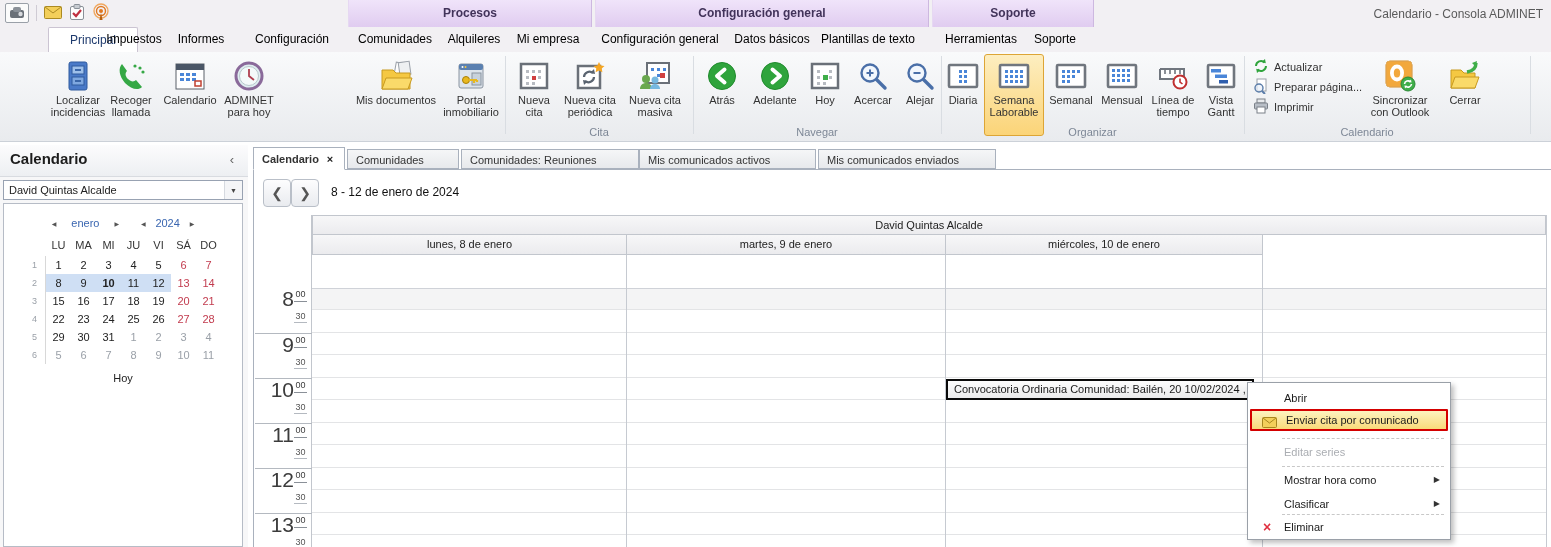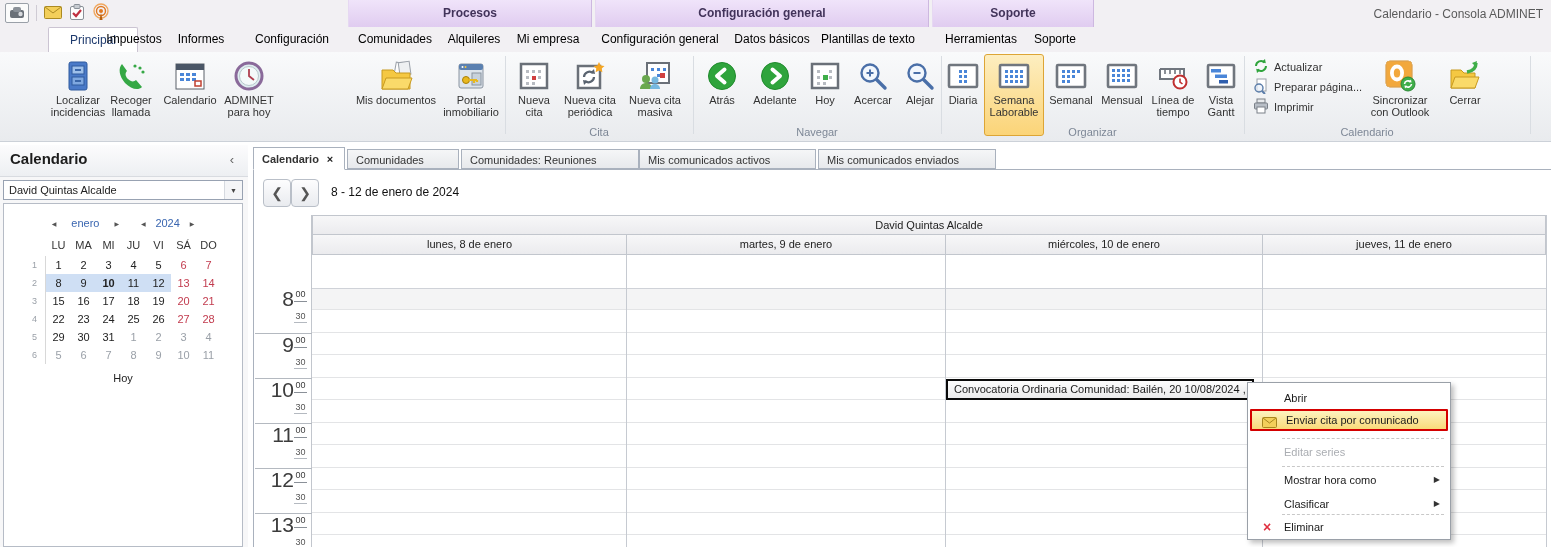--- a/index.html
+++ b/index.html
@@ -645,21 +645,20 @@
   <div class="abs panel"></div>
 
   <div class="abs navbtn" style="left:263px;top:179px;">❮</div>
   <div class="abs navbtn" style="left:291px;top:179px;">❯</div>
   <div class="abs range">8 - 12 de enero de 2024</div>
 
   <div class="abs schhdr" style="left:312px;top:215px;width:1234px;height:20px;">David Quintas Alcalde</div>
   <div class="abs schhdr" style="left:312px;top:234px;width:315px;height:21px;">lunes, 8 de enero</div>
   <div class="abs schhdr" style="left:626px;top:234px;width:320px;height:21px;">martes, 9 de enero</div>
   <div class="abs schhdr" style="left:945px;top:234px;width:318px;height:21px;">miércoles, 10 de enero</div>
-  <div class="abs schhdr" style="left:1262px;top:234px;width:284px;height:21px;">jueves, 11 de enero</div>
 
   <div class="abs band8"></div>
   <div class="abs gridlines"></div>
   <div class="abs allday-bot"></div>
 
   <div class="abs gridline-v" style="left:626px;top:255px;height:292px;"></div>
   <div class="abs gridline-v" style="left:945px;top:255px;height:292px;"></div>
   <div class="abs gridline-v" style="left:1262px;top:255px;height:292px;"></div>
   <div class="abs gridline-v" style="left:1546px;top:215px;height:332px;"></div>
   <div class="abs rulerline"></div>
@@ -702,21 +701,21 @@
     </div>
     <div class="hblock">
       <div class="hb-top">
           <span class="hnum">13</span>
           <span class="hsup">00</span>
         </div>
       <div class="hhalf">30</div>
     </div>
   </div>
 
-  <div class="abs appt">Convocatoria Ordinaria Comunidad: Bailén, 20 10/08/2024 ,</div>
+  <div class="abs appt">Convocatoria Ordinaria Comunidad: Bailén, 20 10/02/2024 ,</div>
 
   <div class="abs cmenu">
     <div class="mi" style="top:4px;"><span>Abrir</span></div>
     <div class="mi hl" style="top:26px;height:22px;">
       <span class="micon">
         <svg width="15" height="11" viewBox="0 0 15 11">
             <rect x="0.5" y="0.5" width="14" height="10" rx="1" fill="#f3cf5a" stroke="#a8861e"></rect>
             <path d="M1 1l6.5 5L14 1" fill="none" stroke="#a8861e"></path>
           </svg>
       </span>

